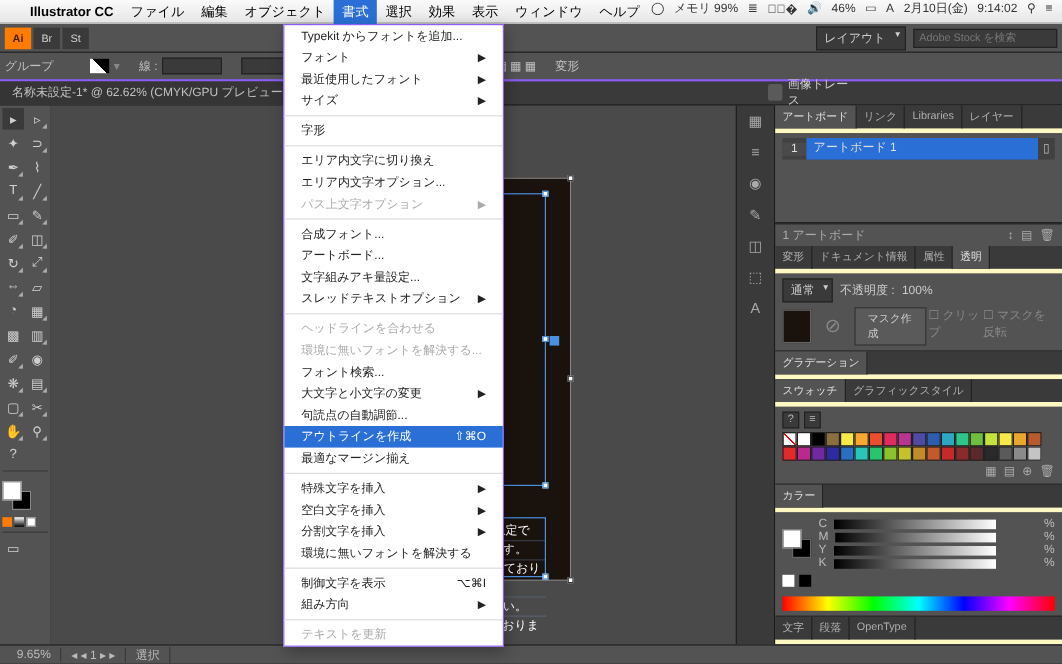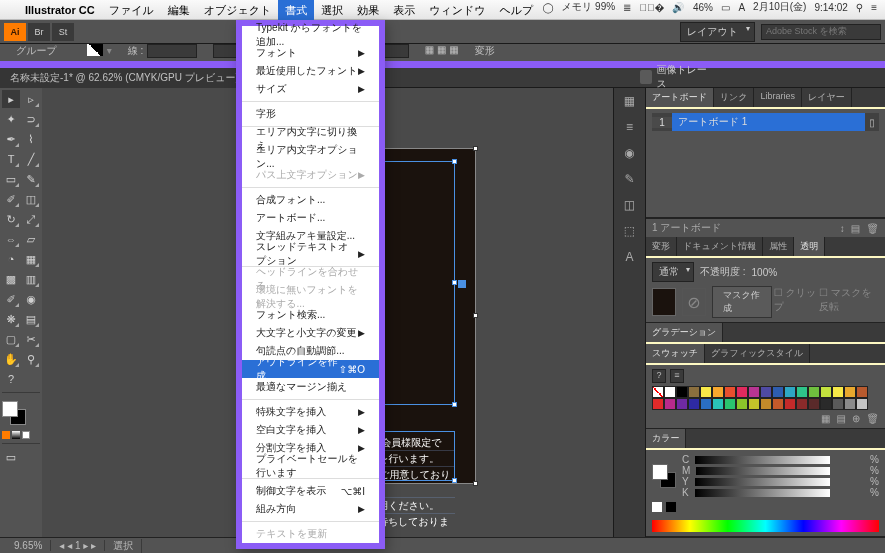--- a/index.html
+++ b/index.html
@@ -12,21 +12,21 @@
 .mright{margin-left:auto;display:flex;align-items:center;gap:8px;font-size:10px;color:#333}
 .mright span{display:inline-flex;align-items:center}
 .opt{height:24px;background:#535353;display:flex;align-items:center;padding:0 4px;border-bottom:1px solid #1a1a1a}
 .opt .tab{width:22px;height:18px;background:#3a3a3a;margin-right:2px;display:flex;align-items:center;justify-content:center;color:#d0d0d0;font-size:9px}
 .opt .tab.ai{background:#ff7c00;color:#3a1a00;font-weight:bold}
 .opt .ctr{margin-left:6px;color:#c0c0c0;font-size:9px}
 .opt .right{margin-left:auto;display:flex;align-items:center;gap:6px}
 .opt .sel{background:#3a3a3a;border:1px solid #222;color:#ccc;padding:2px 16px 2px 6px;font-size:9px;position:relative}
 .opt .sel:after{content:"▾";position:absolute;right:4px;top:1px;font-size:8px}
 .opt .search{background:#3a3a3a;border:1px solid #222;width:120px;height:16px;color:#888;font-size:9px;padding:0 4px}
-.ctrlbar{height:24px;background:#535353;display:flex;align-items:flex-start;padding:0 16px;border-bottom:7px solid #8b5cf6;color:#c0c0c0;font-size:9px}
+.ctrlbar{height:24px;background:#535353;display:flex;align-items:center;padding:0 4px;border-bottom:2px solid #8b5cf6;color:#c0c0c0;font-size:9px}
 .ctrlbar .grp{margin-right:30px}
 .ctrlbar .fld{display:flex;align-items:center;gap:4px;margin-right:16px}
 .ctrlbar .box{width:50px;height:14px;background:#3a3a3a;border:1px solid #222}
 .ctrlbar .ico{width:14px;height:12px;display:inline-block}
 .doctab{height:20px;background:#3a3a3a;display:flex;align-items:center;border-bottom:1px solid #1a1a1a}
 .doctab .tab{padding:0 10px;height:20px;line-height:20px;background:#353535;color:#c0c0c0;font-size:10px;border-right:1px solid #222}
 .main{position:absolute;top:88px;left:0;right:0;bottom:16px;display:flex}
 .tools{width:42px;background:#535353;padding:2px;display:flex;flex-direction:column;gap:2px}
 .tools .row{display:flex;gap:2px}
 .tools .t{width:18px;height:18px;background:#535353;display:flex;align-items:center;justify-content:center;color:#d0d0d0;font-size:11px;position:relative}
@@ -50,21 +50,21 @@
 .ctr-h2{width:8px;height:8px;background:#4a90e2;position:absolute;right:-12px;top:50%;margin-top:-3px}
 .artboard .txt{position:absolute;left:22px;top:286px;width:184px;color:#fff;font-size:7px;text-align:center;line-height:1.5}
 .artboard .txt div{border-bottom:1px solid rgba(120,150,200,0.3)}
 .artboard .txtsel{position:absolute;left:22px;top:282px;width:184px;height:50px;border:1px solid #4a90e2}
 .artboard .txtsel .h{width:5px;height:5px;background:#fff;border:1px solid #4a90e2;position:absolute}
 .artboard .txtsel .h.br{bottom:-3px;right:-3px}
 .ah{width:5px;height:5px;background:#fff;border:1px solid #333;position:absolute}
 .rail{width:32px;background:#3a3a3a;border-left:1px solid #1a1a1a;display:flex;flex-direction:column;align-items:center;padding-top:4px;gap:8px}
 .rail .ic{width:18px;height:18px;display:flex;align-items:center;justify-content:center;color:#aaa;font-size:12px}
 .panels{width:240px;background:#535353;border-left:1px solid #1a1a1a;display:flex;flex-direction:column}
-.prow{display:flex;background:#3a3a3a;border-bottom:2px solid #fef9c3}
+.prow{display:flex;background:#3a3a3a;border-bottom:4px solid #fef9c3}
 .prow .pt{padding:3px 6px;color:#b0b0b0;font-size:9px;border-right:1px solid #222}
 .prow .pt.active{background:#535353;color:#e0e0e0}
 .pbody{background:#535353;padding:4px 6px;border-bottom:1px solid #222}
 .ablist{height:110px}
 .ablist .item{display:flex;align-items:center;height:18px;background:#414141;color:#ddd;font-size:10px}
 .ablist .num{width:20px;text-align:center;background:#4a4a4a}
 .ablist .name{flex:1;padding-left:6px;background:#2a6fd6;line-height:18px;height:18px}
 .ablist .ic{width:14px;text-align:center;color:#bbb}
 .abfoot{display:flex;justify-content:space-between;align-items:center;padding:2px 6px;color:#aaa;font-size:9px;border-top:1px solid #222}
 .abfoot .icons span{margin-left:6px;font-size:10px}
@@ -84,21 +84,21 @@
 .colorp .row{display:flex;align-items:center;gap:6px}
 .colorp .sw{width:24px;height:24px;position:relative}
 .colorp .sw .f{width:16px;height:16px;background:#fff;border:1px solid #666;position:absolute;top:0;left:0;z-index:2}
 .colorp .sw .b{width:16px;height:16px;background:#000;border:1px solid #666;position:absolute;bottom:0;right:0}
 .colorp .sl{flex:1;height:8px;background:linear-gradient(to right,#000,#fff);position:relative}
 .colorp .val{width:28px;text-align:right}
 .spectrum{height:12px;background:linear-gradient(to right,#f00,#ff0,#0f0,#0ff,#00f,#f0f,#f00);margin-top:4px}
 .footer{position:absolute;bottom:0;left:0;right:0;height:16px;background:#535353;border-top:1px solid #222;display:flex;align-items:center;padding:0 6px;color:#bbb;font-size:9px}
 .footer .seg{padding:0 8px;border-right:1px solid #3a3a3a}
 
-.menu{position:absolute;top:20px;left:236px;width:149px;background:#fff;border:6px solid #8b5cf6;box-shadow:2px 4px 12px rgba(0,0,0,0.3);z-index:1000}
+.menu{position:absolute;top:20px;left:236px;width:184px;background:#fff;border:1px solid #8b5cf6;box-shadow:2px 4px 12px rgba(0,0,0,0.3);z-index:1000}
 .menu .mi2{padding:2px 14px;font-size:11px;color:#222;display:flex;justify-content:space-between;align-items:center;height:18px}
 .menu .mi2.dis{color:#aaa}
 .menu .mi2.hl{background:#2a6fd6;color:#fff}
 .menu .mi2 .arr{font-size:9px}
 .menu .sep{height:1px;background:#ddd;margin:3px 0}
 .tracebar{position:absolute;top:68px;left:640px;width:70px;height:18px;display:flex;align-items:center;gap:4px;color:#ccc;font-size:9px}
 .tracebar .ic{width:14px;height:14px;background:#5a5a5a;border-radius:2px}
 </style>
 </head>
 <body>
@@ -207,21 +207,21 @@
     </div>
     <div class="mi2">
       <span>空白文字を挿入</span>
       <span class="arr">▶</span>
     </div>
     <div class="mi2">
       <span>分割文字を挿入</span>
       <span class="arr">▶</span>
     </div>
     <div class="mi2">
-      <span>プライベートセールを行います</span>
+      <span>環境に無いフォントを解決する</span>
     </div>
     <div class="sep"></div>
     <div class="mi2">
       <span>制御文字を表示</span>
       <span>⌥⌘I</span>
     </div>
     <div class="mi2">
       <span>組み方向</span>
       <span class="arr">▶</span>
     </div>
@@ -534,20 +534,25 @@
             </div>
         </div>
       </div>
       <div class="row" style="gap:4px">
           <span style="width:10px;height:10px;background:#fff;display:inline-block"></span>
           <span style="width:10px;height:10px;background:#000;display:inline-block"></span>
         </div>
       <div class="spectrum"></div>
     </div>
 
+    <div class="prow">
+      <div class="pt">文字</div>
+      <div class="pt">段落</div>
+      <div class="pt">OpenType</div>
+    </div>
   </div>
 </div>
 
 <div class="footer">
   <span class="seg">9.65%</span>
   <span class="seg">◂ ◂ 1 ▸ ▸</span>
   <span class="seg">選択</span>
 </div>
 
 </body></html>

